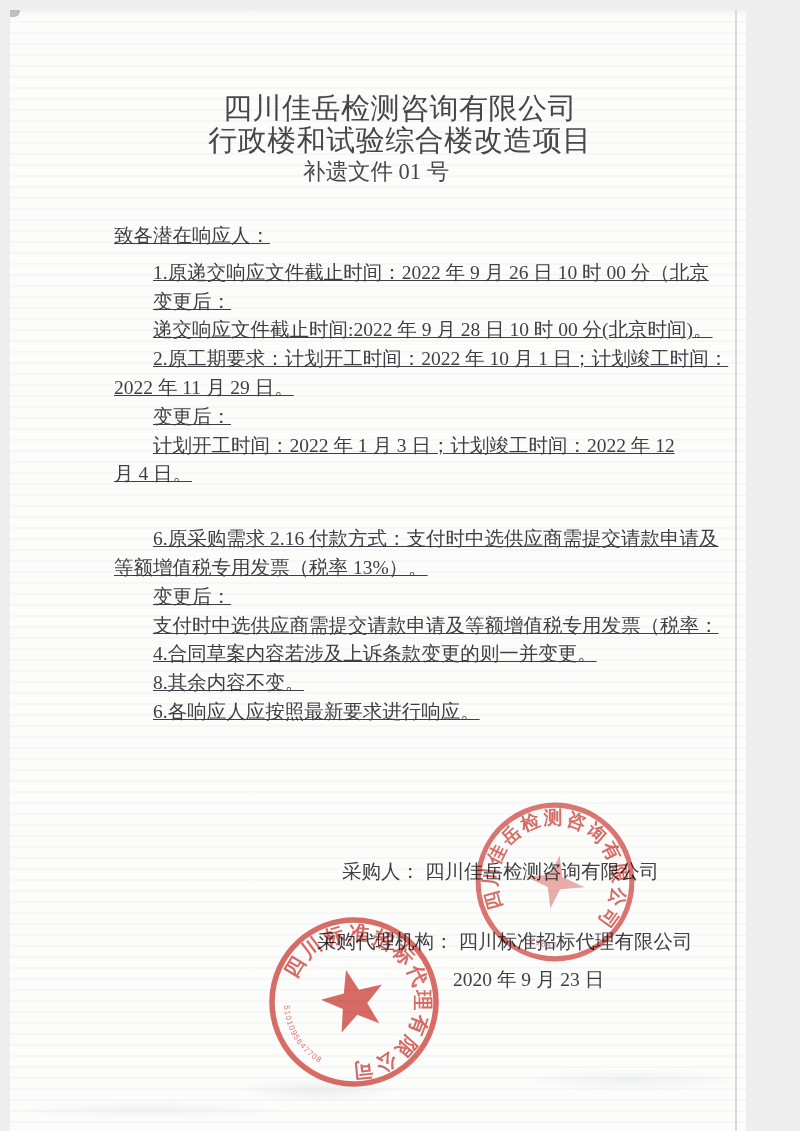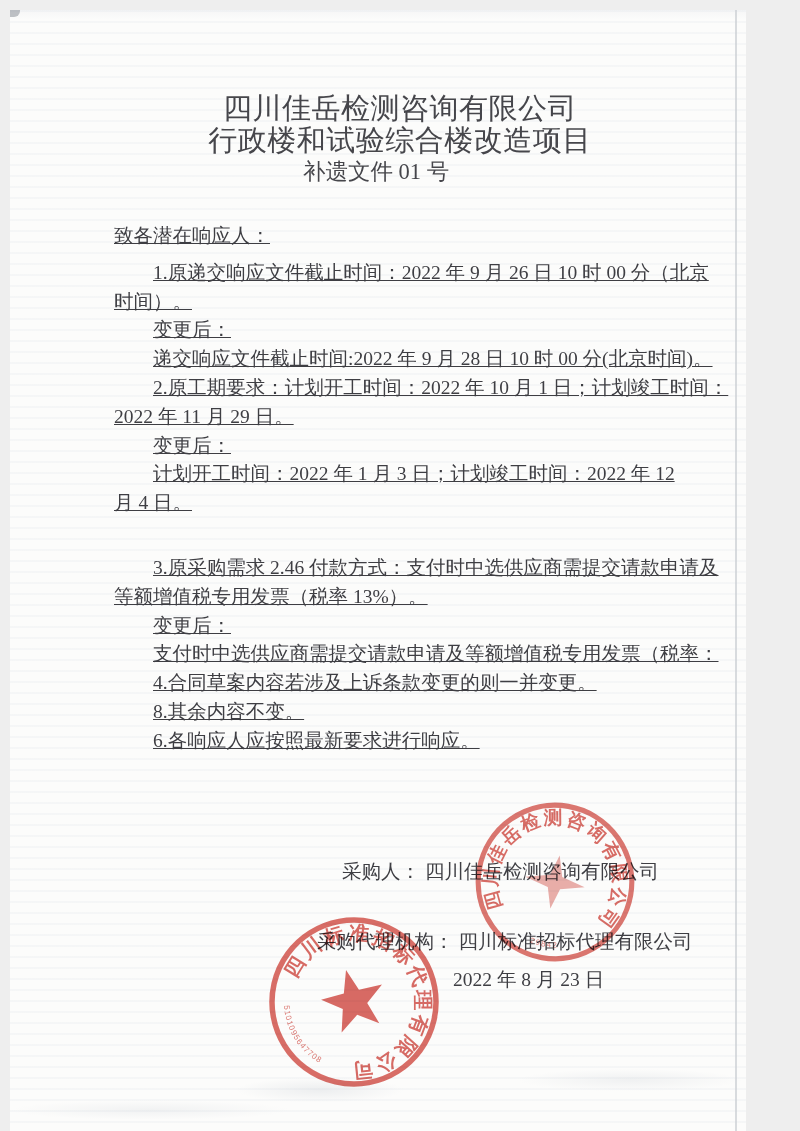--- a/index.html
+++ b/index.html
@@ -66,40 +66,39 @@
 
   <div class="title-block">
     <div class="title-l12">四川佳岳检测咨询有限公司</div>
     <div class="title-l12">行政楼和试验综合楼改造项目</div>
     <div class="title-l3">补遗文件 01 号</div>
   </div>
 
   <div class="doc-body">
     <p class="greeting">致各潜在响应人：</p>
     <p class="indent">1.原递交响应文件截止时间：2022 年 9 月 26 日 10 时 00 分（北京</p>
-    <p>时间）。</p>
     <p class="indent">变更后：</p>
     <p class="indent">递交响应文件截止时间:2022 年 9 月 28 日 10 时 00 分(北京时间)。</p>
     <p class="indent">2.原工期要求：计划开工时间：2022 年 10 月 1 日；计划竣工时间：</p>
     <p>2022 年 11 月 29 日。</p>
     <p class="indent">变更后：</p>
     <p class="indent">计划开工时间：2022 年 1 月 3 日；计划竣工时间：2022 年 12</p>
     <p>月 4 日。</p>
-    <p class="indent gap">3.原采购需求 2.46 付款方式：支付时中选供应商需提交请款申请及</p>
+    <p class="indent gap">6.原采购需求 2.16 付款方式：支付时中选供应商需提交请款申请及</p>
     <p>等额增值税专用发票（税率 13%）。</p>
     <p class="indent">变更后：</p>
     <p class="indent">支付时中选供应商需提交请款申请及等额增值税专用发票（税率：</p>
     <p class="indent">4.合同草案内容若涉及上诉条款变更的则一并变更。</p>
     <p class="indent">8.其余内容不变。</p>
     <p class="indent">6.各响应人应按照最新要求进行响应。</p>
   </div>
 
   <div class="sig sig-agency">采购代理机构： 四川标准招标代理有限公司</div>
   <div class="sig sig-buyer">采购人： 四川佳岳检测咨询有限公司</div>
-  <div class="sig sig-date">2022 年 8 月 23 日</div>
+  <div class="sig sig-date">2020 年 9 月 23 日</div>
 
   <div class="stamp stamp-buyer">
     <svg width="166" height="166" viewBox="0 0 160 160">
       <g transform="rotate(10 80 80)" fill="#d14840" stroke="none">
         <circle cx="80" cy="80" r="74" fill="none" stroke="#d14840" stroke-width="5" opacity=".85"></circle>
         <path id="buyerRingPath" d="M 34.1 112.1 A 56 56 0 1 1 125.9 112.1" fill="none"></path>
         <path id="buyerSerialPath" d="M 31.7 120.5 A 63 63 0 0 0 128.3 120.5" fill="none"></path>
         <text class="seal-ring-text" font-size="18" letter-spacing="2.5" opacity=".9">
           <textPath href="#buyerRingPath" startOffset="50%" text-anchor="middle">四川佳岳检测咨询有限公司</textPath>
         </text>

